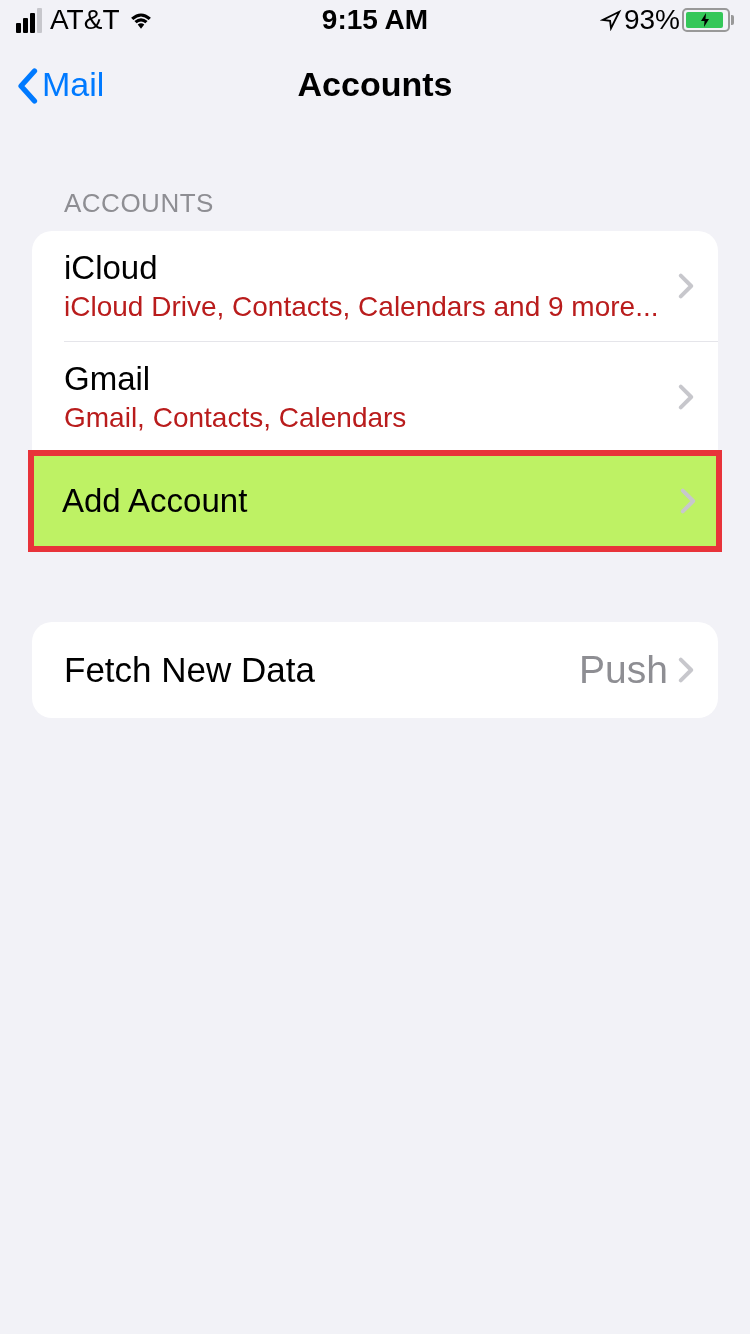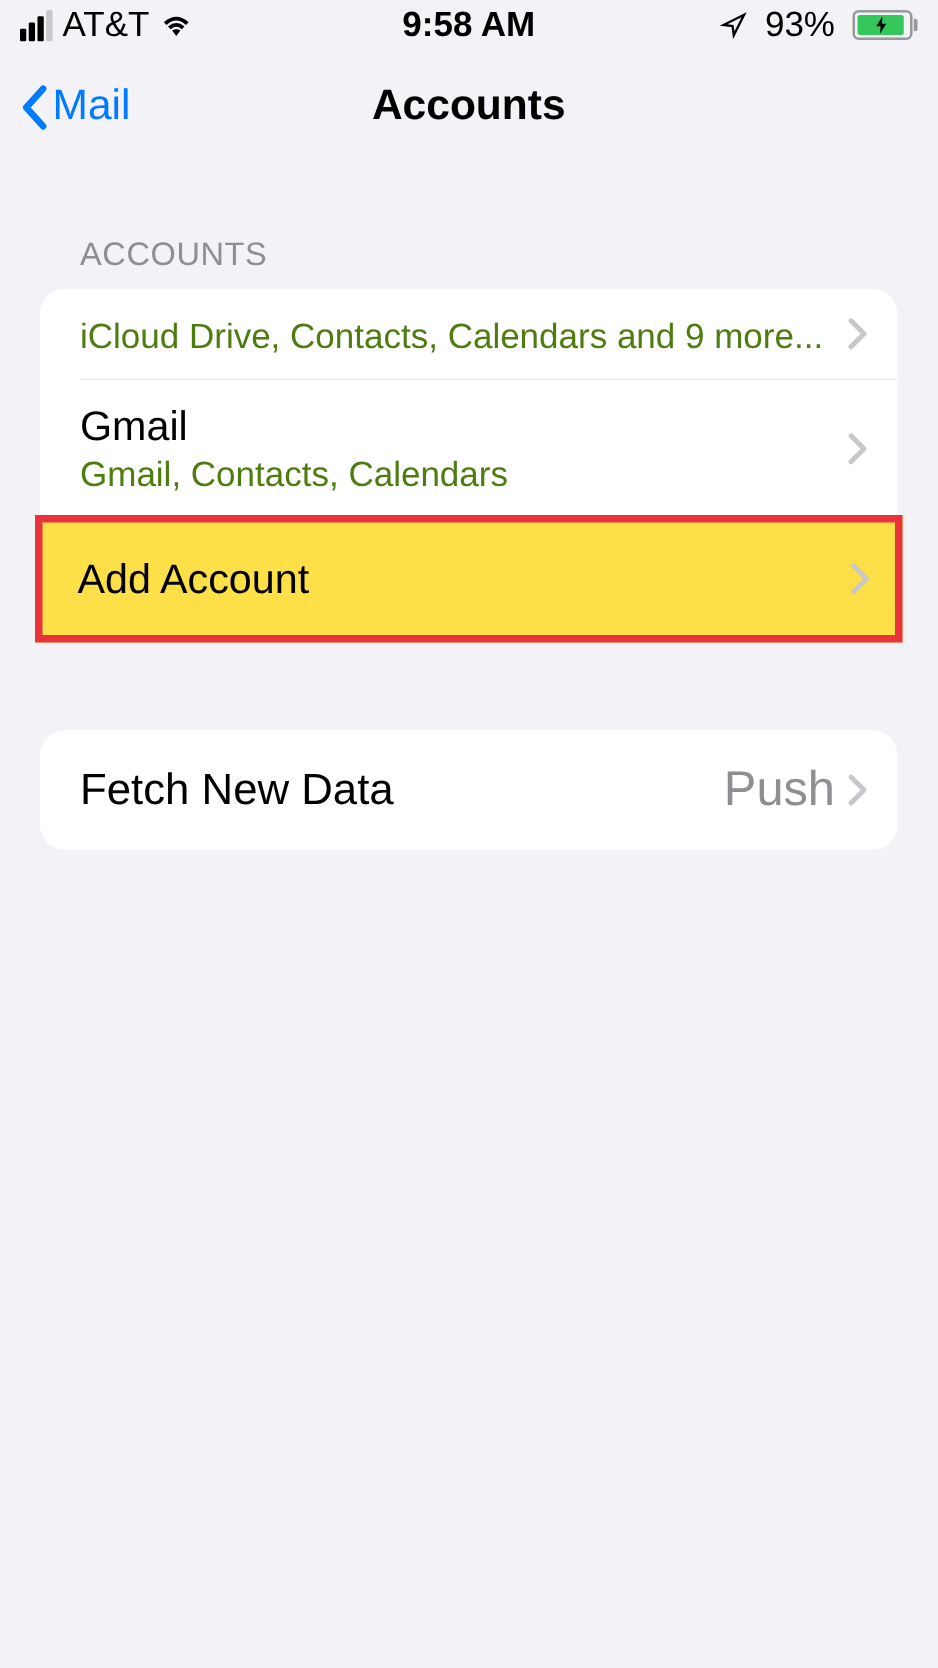--- a/index.html
+++ b/index.html
@@ -30,21 +30,21 @@
     }
     .status-center {
       position: absolute;
       left: 50%;
       transform: translateX(-50%);
       font-weight: 600;
     }
     .status-right {
       display: flex;
       align-items: center;
-      gap: 14px;
+      gap: 2px;
     }
     .signal-bars {
       display: flex;
       align-items: flex-end;
       gap: 2px;
     }
     .bar {
       width: 5px;
       background: #000;
       border-radius: 1px;
@@ -144,21 +144,21 @@
     }
     .list-item-content {
       flex: 1;
     }
     .list-item-title {
       font-size: 33px;
       color: #000;
     }
     .list-item-subtitle {
       font-size: 28px;
-      color: #4d7c0f;
+      color: #b91c1c;
       margin-top: 4px;
     }
     .list-item-value {
       font-size: 39px;
       color: #8e8e93;
       margin-right: 10px;
     }
     .chevron-right {
       width: 16px;
       height: 26px;
@@ -193,21 +193,21 @@
       <div class="bar bar1"></div>
       <div class="bar bar2"></div>
       <div class="bar bar3"></div>
       <div class="bar bar4"></div>
     </div>
     <span>AT&amp;T</span>
     <svg class="wifi-icon" viewBox="0 0 24 20">
       <path d="M12 18 L9 14 Q12 12 15 14 Z M6 11 Q12 6 18 11 L16 13 Q12 9.5 8 13 Z M3 8 Q12 0 21 8 L19 10 Q12 3.5 5 10 Z" fill="#000"></path>
     </svg>
   </div>
-  <div class="status-center">9:58 AM</div>
+  <div class="status-center">9:15 AM</div>
   <div class="status-right">
     <svg class="location-icon" viewBox="0 0 24 24">
       <path d="M21 3 L3 12 L11 13 L12 21 Z" fill="none" stroke="#000" stroke-width="2"></path>
     </svg>
     <span>93%</span>
     <div class="battery">
       <div class="battery-body">
         <div class="battery-fill">
           <svg class="battery-bolt" viewBox="0 0 10 14">
             <path d="M6 0 L1 8 L4.5 8 L4 14 L9 6 L5.5 6 Z" fill="#000"></path>
@@ -228,39 +228,40 @@
   </div>
   <div class="nav-title">Accounts</div>
 </div>
 
 <div class="content">
   <div class="section-header">Accounts</div>
 
   <div class="list" style="border-bottom-left-radius:0;border-bottom-right-radius:0;">
     <div class="list-item">
       <div class="list-item-content">
+        <div class="list-item-title">iCloud</div>
         <div class="list-item-subtitle">iCloud Drive, Contacts, Calendars and 9 more...</div>
       </div>
       <svg class="chevron-right" viewBox="0 0 12 20">
         <path d="M2 2 L10 10 L2 18" fill="none" stroke="#c7c7cc" stroke-width="3" stroke-linecap="round" stroke-linejoin="round"></path>
       </svg>
     </div>
     <div class="divider"></div>
     <div class="list-item">
       <div class="list-item-content">
         <div class="list-item-title">Gmail</div>
         <div class="list-item-subtitle">Gmail, Contacts, Calendars</div>
       </div>
       <svg class="chevron-right" viewBox="0 0 12 20">
         <path d="M2 2 L10 10 L2 18" fill="none" stroke="#c7c7cc" stroke-width="3" stroke-linecap="round" stroke-linejoin="round"></path>
       </svg>
     </div>
   </div>
 
-  <div class="list highlight" style="border-radius:0;background:#fde047;">
+  <div class="list highlight" style="border-radius:0;background:#bef264;">
     <div class="list-item">
       <div class="list-item-content">
         <div class="list-item-title">Add Account</div>
       </div>
       <svg class="chevron-right" viewBox="0 0 12 20">
         <path d="M2 2 L10 10 L2 18" fill="none" stroke="#c7c7cc" stroke-width="3" stroke-linecap="round" stroke-linejoin="round"></path>
       </svg>
     </div>
   </div>
 

